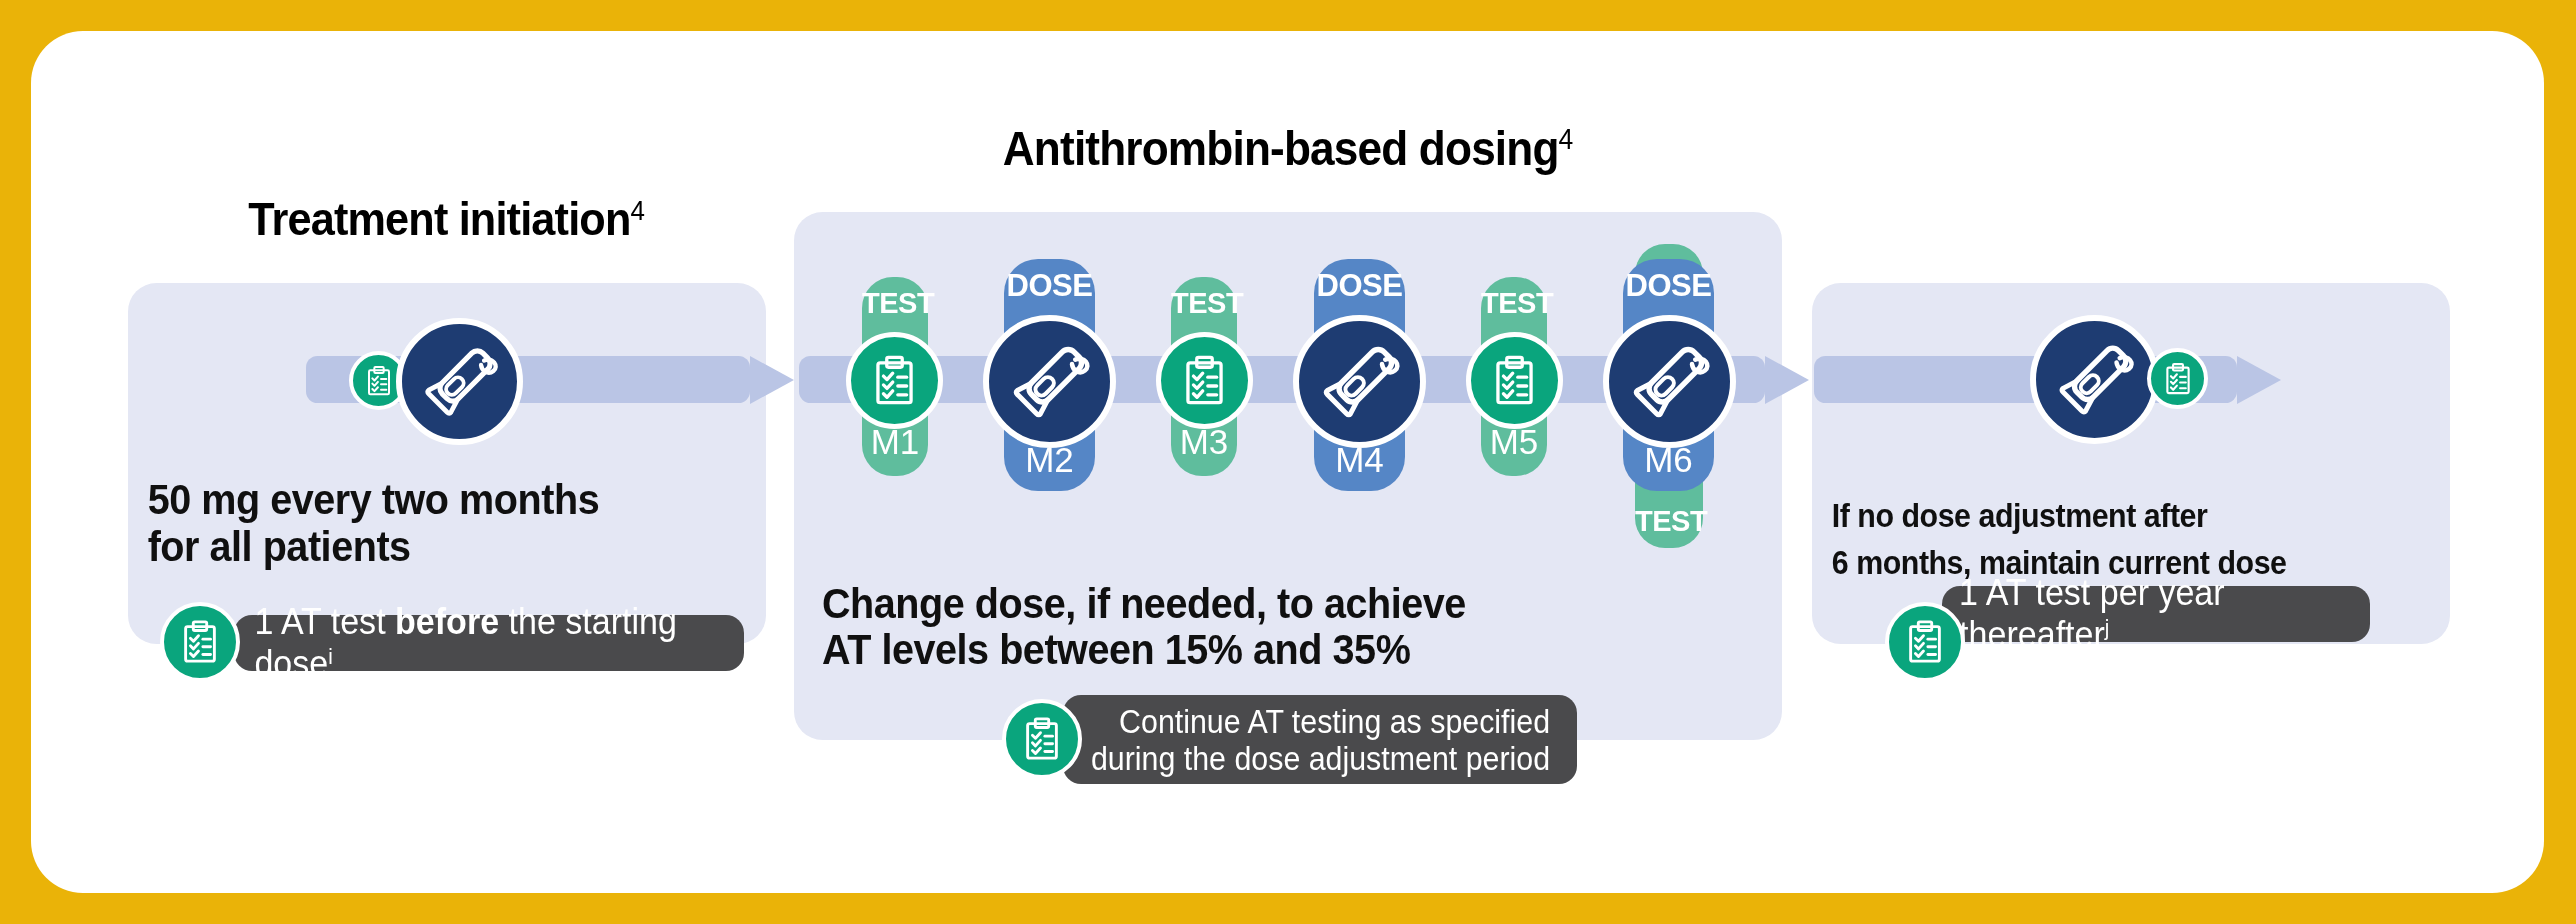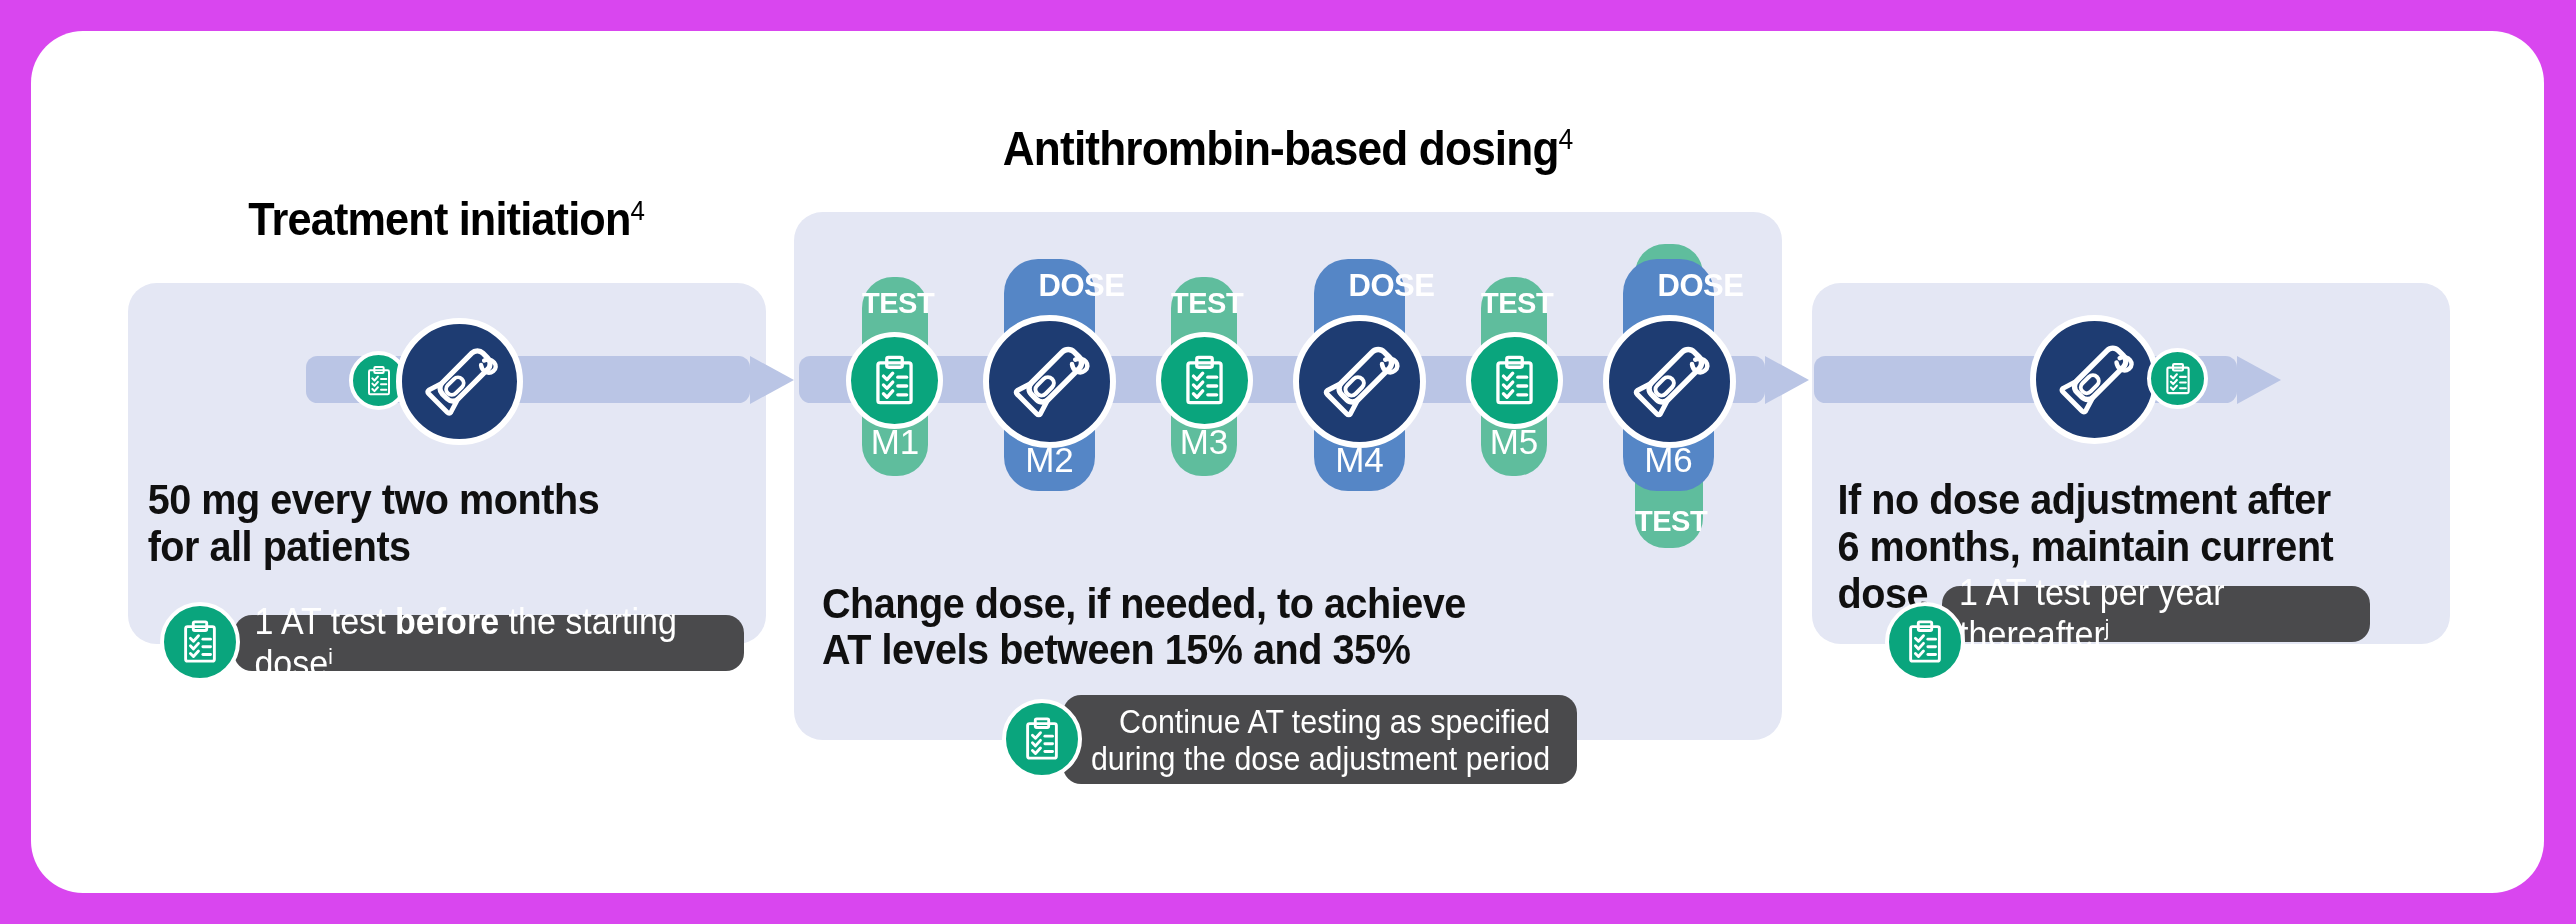--- a/index.html
+++ b/index.html
@@ -1,16 +1,16 @@
 <!DOCTYPE html>
 <html style="font-size:15px"><head>
 <meta charset="utf-8">
 <style>
   html,body{margin:0;padding:0;background:#000;}
-  .canvas{position:relative;width:2576px;height:924px;background:#d946ef;overflow:hidden;
+  .canvas{position:relative;width:2576px;height:924px;background:#eab308;overflow:hidden;
           font-family:"Liberation Sans",sans-serif;-webkit-font-smoothing:antialiased;}
   .card{position:absolute;left:31px;top:31px;width:2513px;height:862px;background:#fff;border-radius:52px;}
   .cond{display:inline-block;transform:scaleX(0.92);}
 
   
   .title{position:absolute;text-align:center;font-weight:700;color:#000;letter-spacing:-0.9px;}
   .main-title{left:794px;top:121px;width:988px;font-size:48px;}
   .left-title{left:128px;top:191px;width:638px;font-size:47px;}
   .right-title{left:1812px;top:191px;width:638px;font-size:47px;}
   sup.ref{font-size:0.60em;font-weight:400;vertical-align:baseline;position:relative;top:-0.55em;letter-spacing:0;}
@@ -27,36 +27,36 @@
   .band-m{left:799px;width:966px;}
   .band-r{left:1814px;width:423px;}
   .band-tip{position:absolute;top:356px;width:0;height:0;
             border-top:24px solid transparent;border-bottom:24px solid transparent;
             border-left:44px solid #BAC5E5;}
   .tip-l{left:750px;} .tip-m{left:1765px;} .tip-r{left:2237px;}
 
   
   .body-text{position:absolute;font-weight:700;color:#101010;text-align:left;letter-spacing:-0.5px;}
   .body-left{left:128px;top:476px;width:638px;font-size:43px;line-height:47px;}
-  .body-right{left:1812px;top:476px;width:638px;font-size:43px;line-height:47px;}
+  .body-right{left:1812px;top:492px;width:638px;font-size:33px;line-height:47px;}
   .body-mid{left:794px;top:580px;width:1032px;font-size:43px;line-height:46px;}
 
   
   .circle{position:absolute;border-radius:50%;box-sizing:border-box;border-style:solid;border-color:#fff;
           display:flex;align-items:center;justify-content:center;}
   .c-green{background:#0AA57D;}
   .c-navy{background:#1E3C72;}
 
   
   .mpill{position:absolute;box-sizing:border-box;}
   .tpill{width:66px;top:277px;height:199px;border-radius:31px;background:#5FBD9D;}
   .dpill{width:91px;top:259px;height:232px;border-radius:34px;background:#5586C6;}
   .gback{width:68px;top:244px;height:304px;border-radius:30px;background:#5FBD9D;}
   .pill-top{position:absolute;top:9.5px;width:100%;text-align:center;color:#fff;font-weight:700;font-size:29px;letter-spacing:-0.5px;}
-  .dpill .pill-top{font-size:31px;top:8.5px;margin-left:32px;}
+  .dpill .pill-top{font-size:31px;top:8.5px;}
   .pill-month{position:absolute;bottom:14.2px;width:100%;text-align:center;color:#fff;font-weight:400;font-size:35px;}
   .dpill .pill-month{bottom:11.4px;}
   .pill-bottom{position:absolute;bottom:10.4px;width:100%;text-align:center;color:#fff;font-weight:700;font-size:29px;letter-spacing:-0.5px;}
 
   
   .fpill{position:absolute;background:#4A4A4C;border-radius:18px;color:#fff;
          display:flex;align-items:center;justify-content:center;}
   .fpill-left{left:234px;top:615px;width:510px;height:56px;font-size:37px;}
   .fpill-mid{left:1063px;top:695px;width:514px;height:89px;font-size:33px;line-height:37px;text-align:right;}
   .fpill-right{left:1942px;top:586px;width:428px;height:56px;font-size:37px;}

